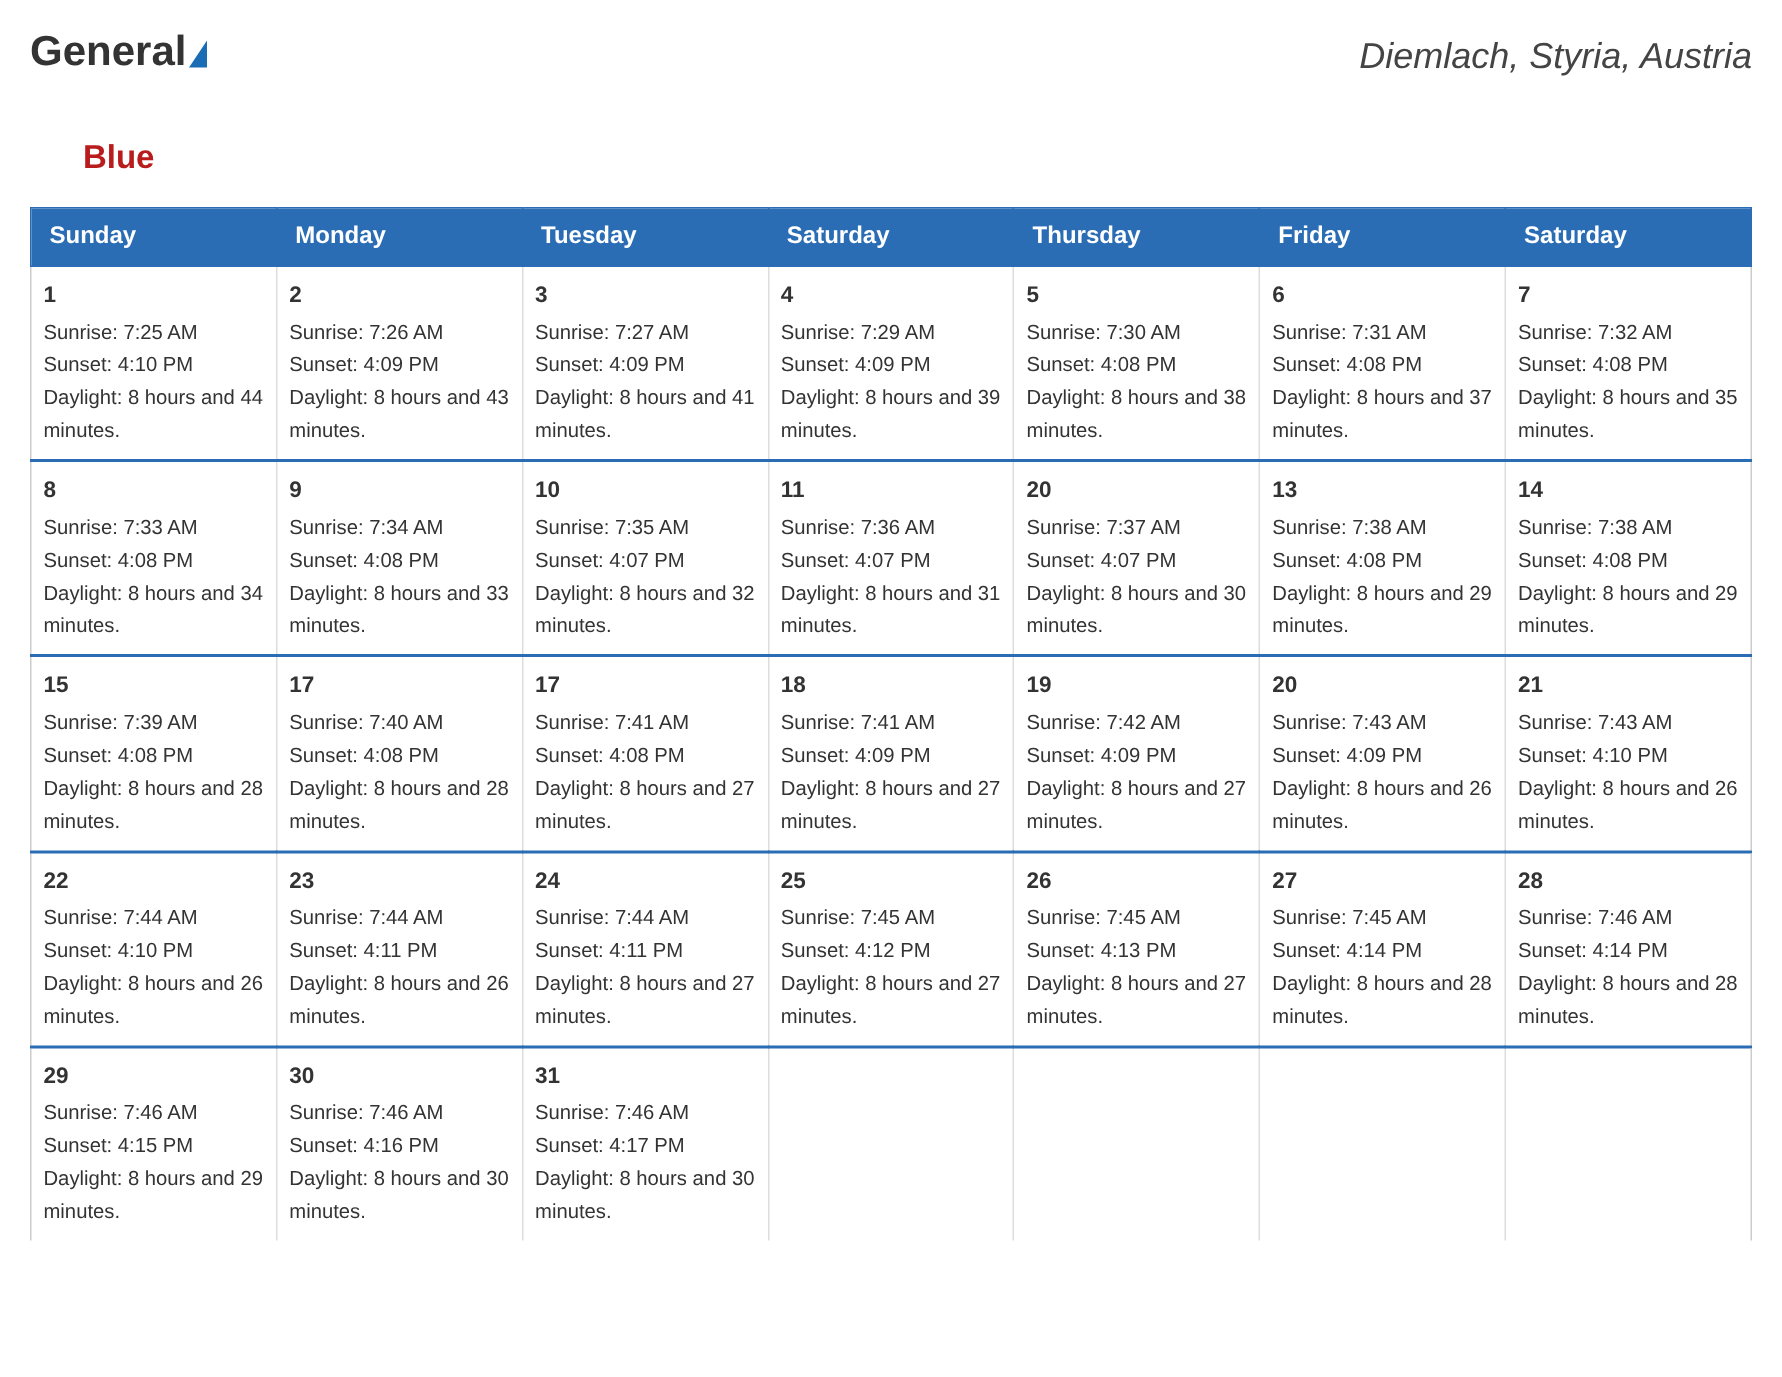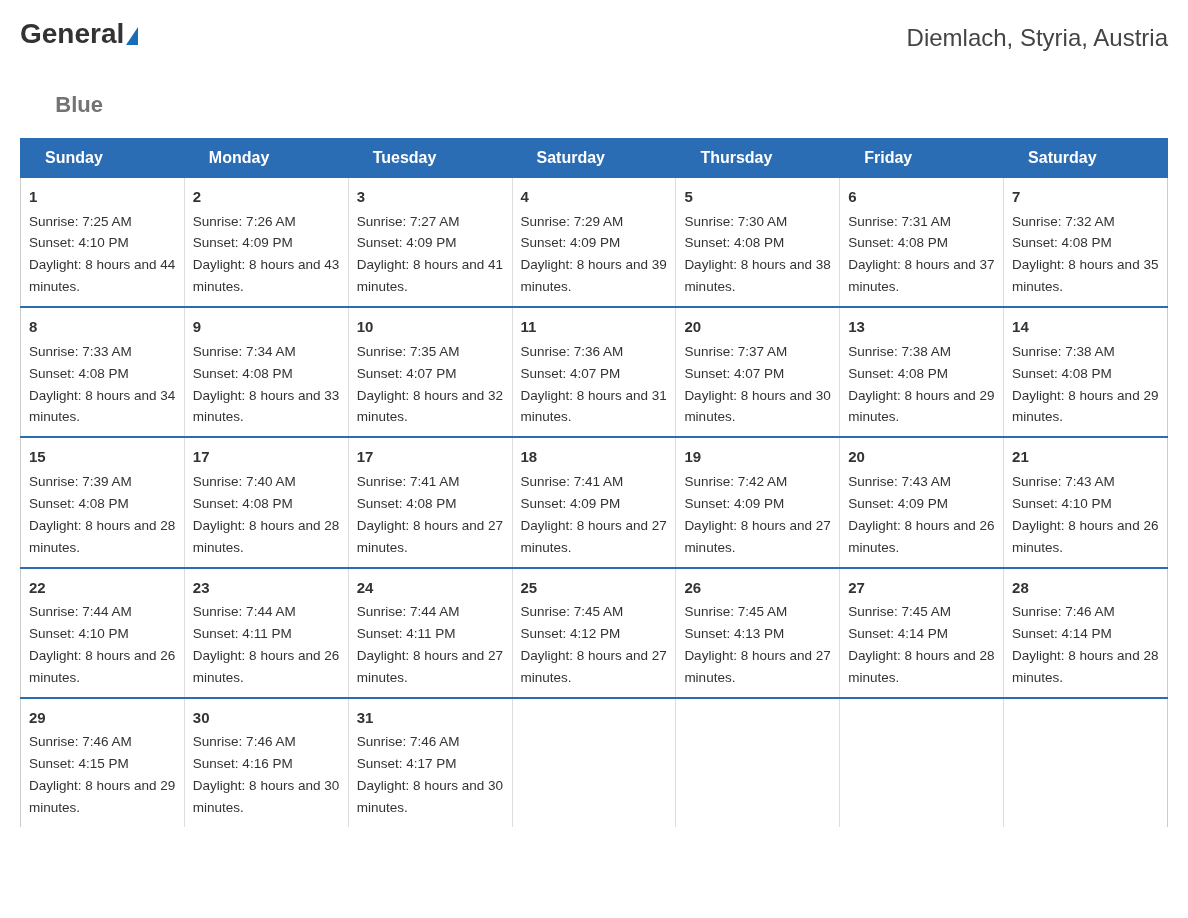--- a/index.html
+++ b/index.html
@@ -33,47 +33,48 @@
       width: 0;
       height: 0;
       border-left: 12px solid transparent;
       border-bottom: 18px solid #1a6db5;
       margin-left: 2px;
       vertical-align: middle;
     }
     .logo-bottom {
       font-size: 22px;
       font-weight: bold;
-      color: #737373;
+      color: #b91c1c;
       margin-top: 2px;
     }
     .title-block {
       text-align: right;
     }
     .title-block h1 {
       font-size: 52px;
       font-weight: bold;
       color: #222;
       line-height: 1.1;
     }
     .title-block h2 {
       font-size: 24px;
       font-weight: normal;
       color: #444;
       margin-top: 4px;
+      font-style: italic;
     }
     table {
       width: 100%;
       border-collapse: collapse;
       table-layout: fixed;
     }
     thead tr th {
       background-color: #2a6db5;
       color: #fff;
-      padding: 10px 24px;
+      padding: 10px 12px;
       font-size: 16px;
       font-weight: bold;
       text-align: left;
       border: 1px solid #2a6db5;
     }
     tbody tr {
       border-bottom: 2px solid #2a6db5;
     }
     tbody tr td {
       padding: 8px 8px;

